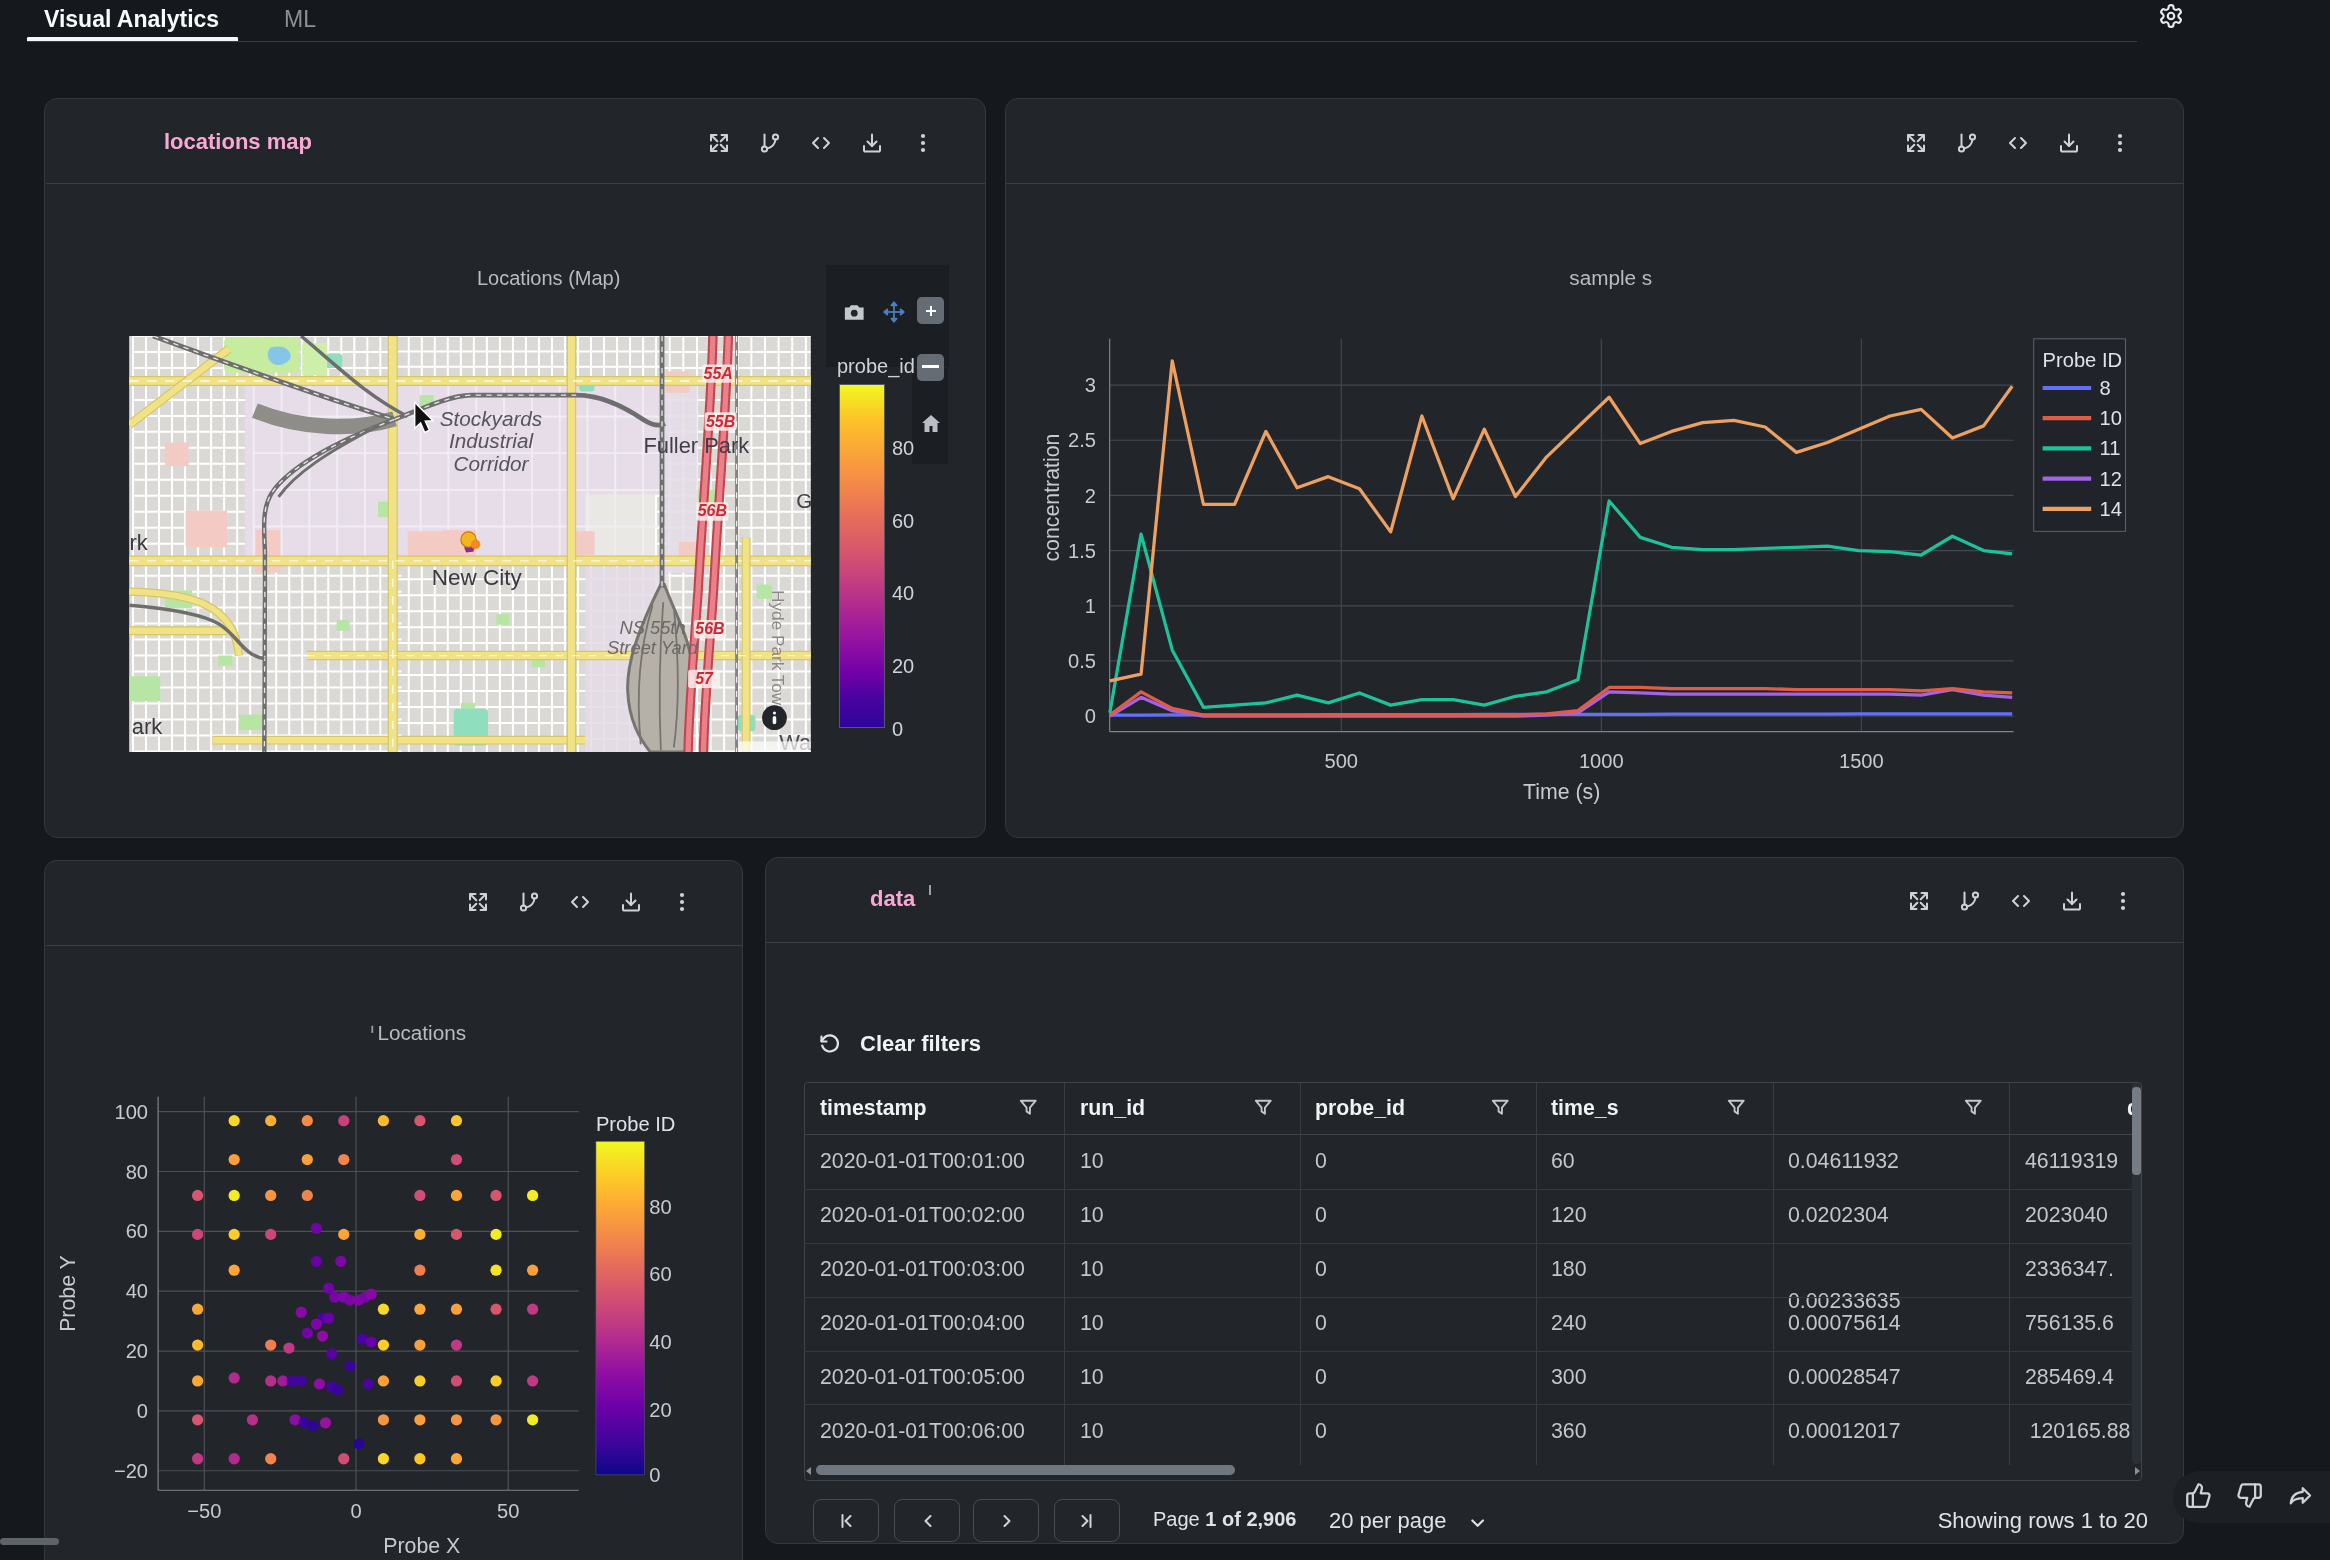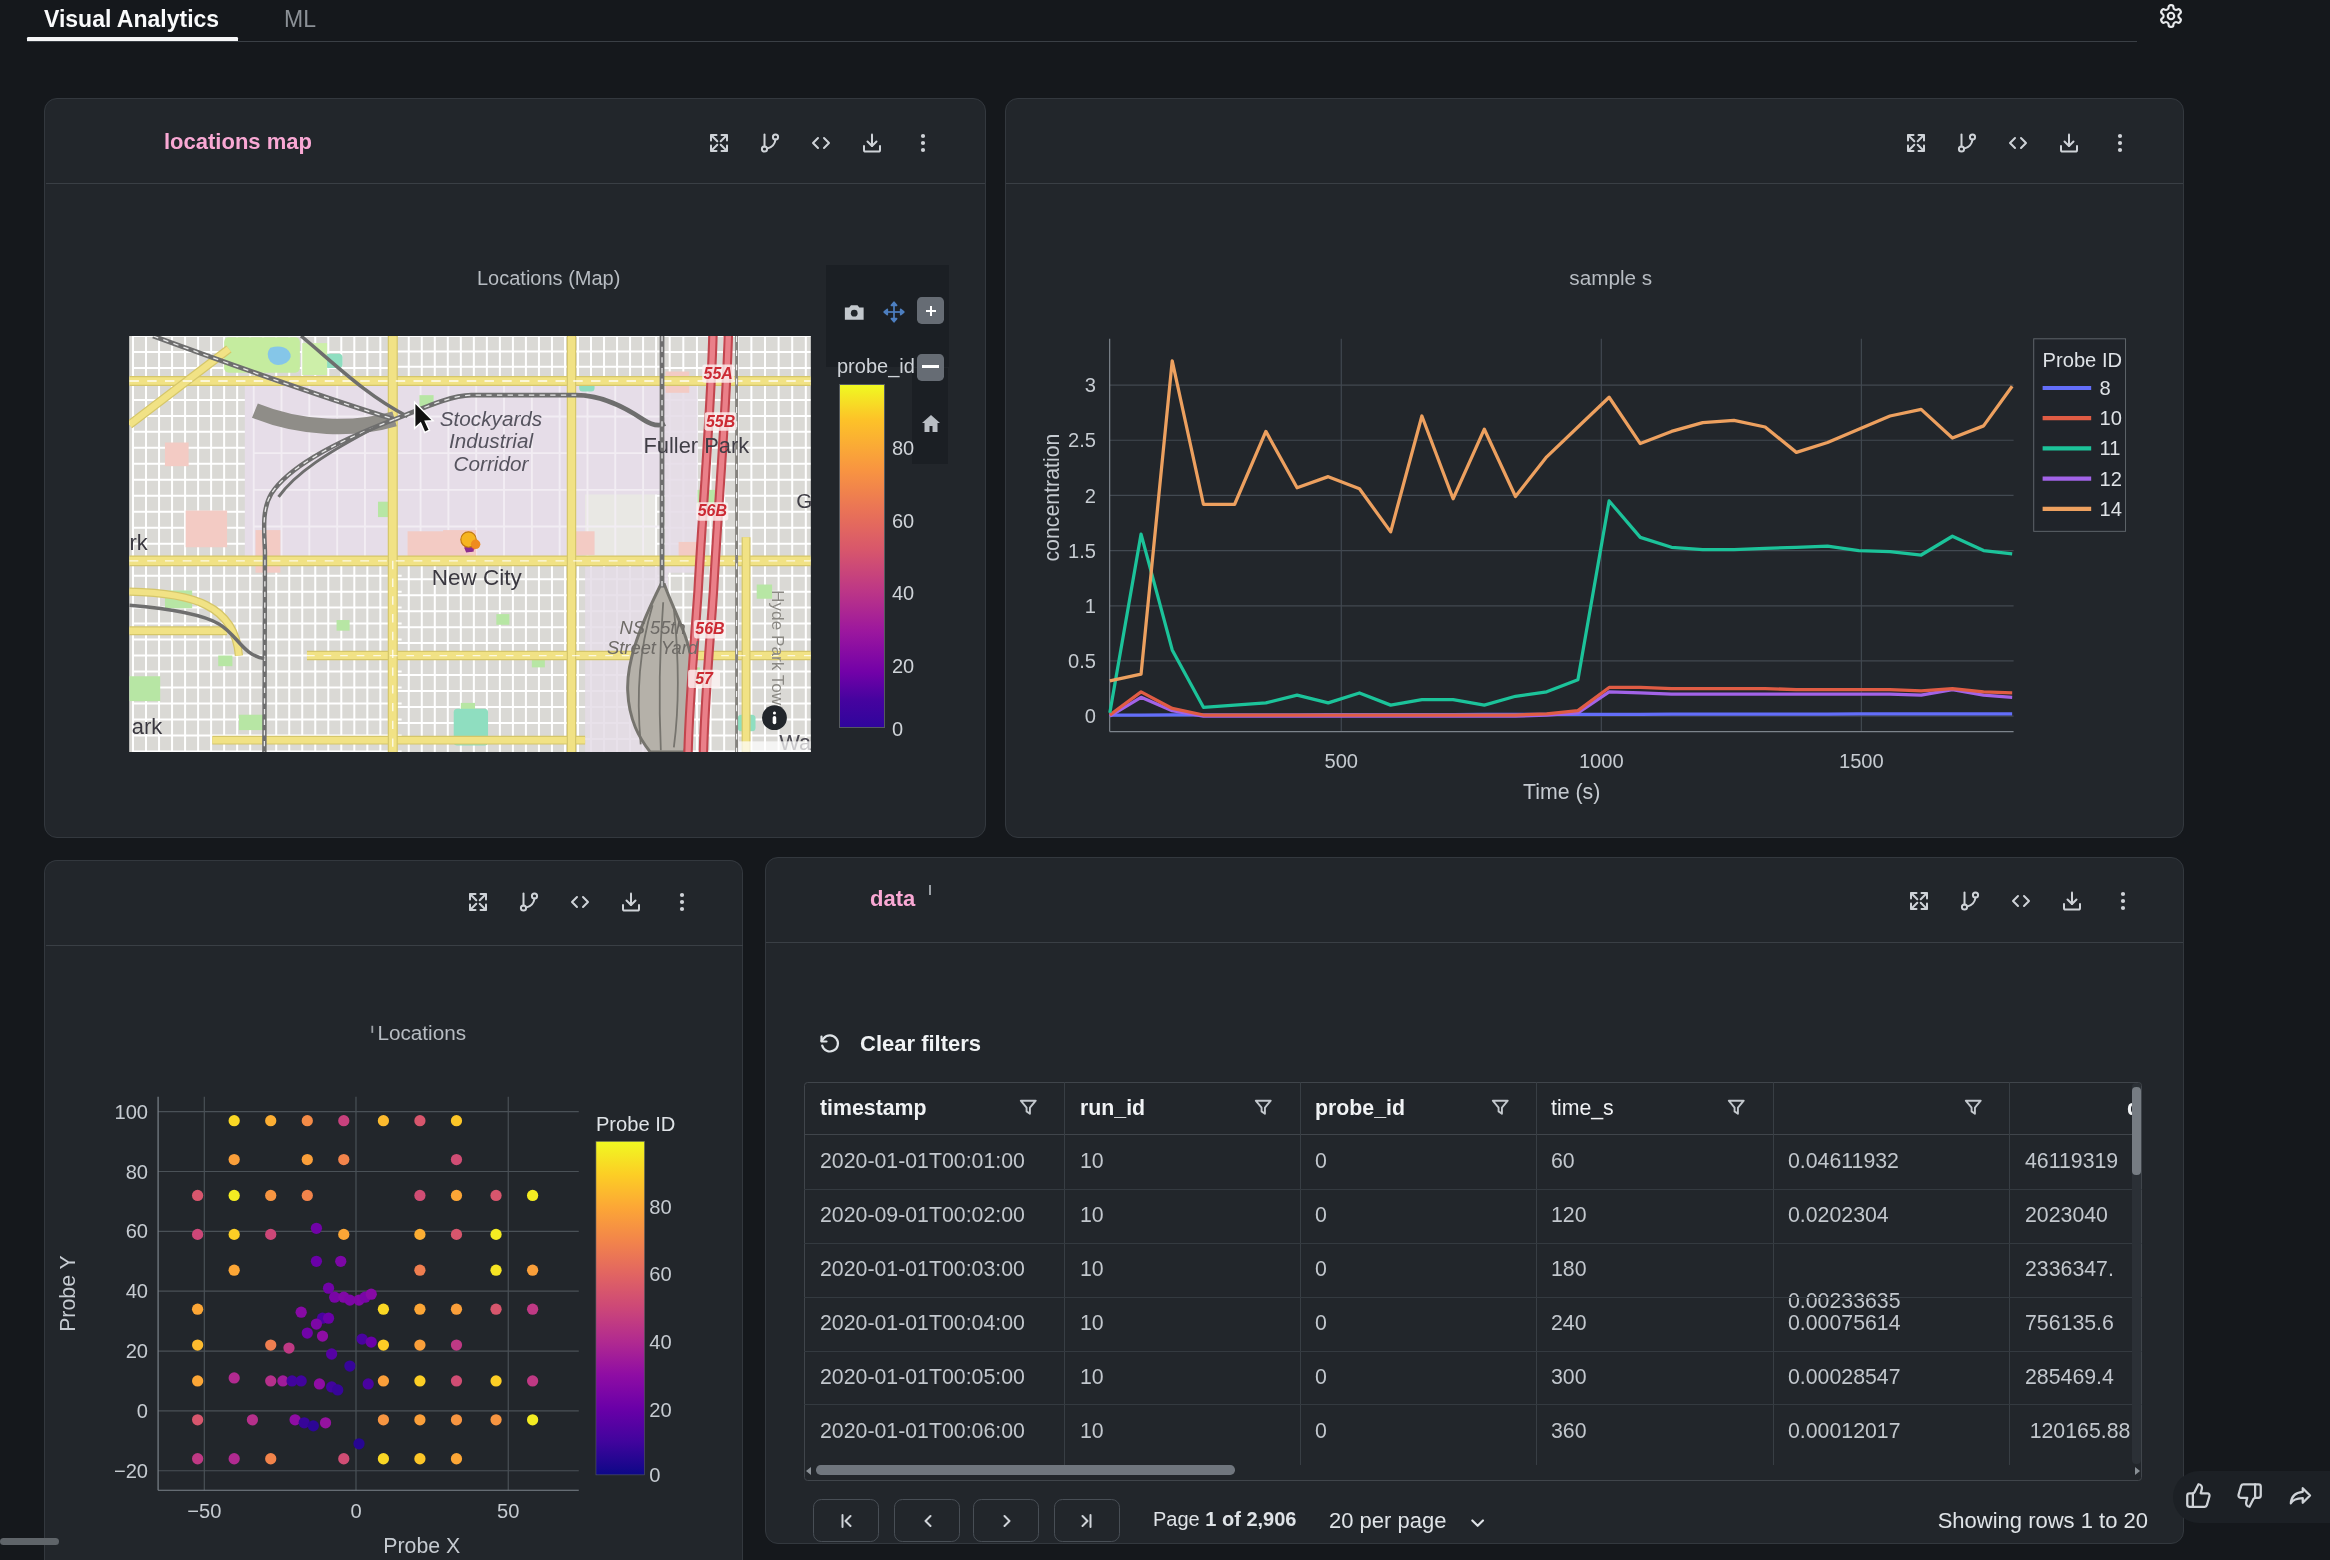--- a/index.html
+++ b/index.html
@@ -704,21 +704,21 @@
         <path d="M4 5 h16 l-6.2 7.4 V19 l-3.6 -2.6 V12.4z"></path>
       </svg></div>
     <div class="abs" style="left:1080px;top:1096px;font-size:21.3px;font-weight:bold;color:#f0f2f4;">run_id</div>
     <div class="abs" style="left:1252px;top:1096px;"><svg width="22.5" height="22.5" viewBox="0 0 24 24" fill="none" stroke="#c3c8cd" stroke-width="2" stroke-linejoin="round">
         <path d="M4 5 h16 l-6.2 7.4 V19 l-3.6 -2.6 V12.4z"></path>
       </svg></div>
     <div class="abs" style="left:1315px;top:1096px;font-size:21.3px;font-weight:bold;color:#f0f2f4;">probe_id</div>
     <div class="abs" style="left:1489px;top:1096px;"><svg width="22.5" height="22.5" viewBox="0 0 24 24" fill="none" stroke="#c3c8cd" stroke-width="2" stroke-linejoin="round">
         <path d="M4 5 h16 l-6.2 7.4 V19 l-3.6 -2.6 V12.4z"></path>
       </svg></div>
-    <div class="abs" style="left:1551px;top:1096px;font-size:21.3px;font-weight:normal;color:#f0f2f4;">time_s</div>
+    <div class="abs" style="left:1551px;top:1096px;font-size:21.3px;font-weight:bold;color:#f0f2f4;">time_s</div>
     <div class="abs" style="left:1725px;top:1096px;"><svg width="22.5" height="22.5" viewBox="0 0 24 24" fill="none" stroke="#c3c8cd" stroke-width="2" stroke-linejoin="round">
         <path d="M4 5 h16 l-6.2 7.4 V19 l-3.6 -2.6 V12.4z"></path>
       </svg></div>
     <div class="abs" style="left:1788px;top:1096px;font-size:21.3px;font-weight:bold;color:#f0f2f4;"></div>
     <div class="abs" style="left:1962px;top:1096px;"><svg width="22.5" height="22.5" viewBox="0 0 24 24" fill="none" stroke="#c3c8cd" stroke-width="2" stroke-linejoin="round">
         <path d="M4 5 h16 l-6.2 7.4 V19 l-3.6 -2.6 V12.4z"></path>
       </svg></div>
     <div class="abs" style="left:2025px;top:1096px;font-size:21.3px;font-weight:bold;color:#f0f2f4;"></div>
     <div class="abs" style="left:804px;top:1134px;width:1338px;height:1.2px;background:#40454b;"></div>
     <div class="abs" style="left:1064px;top:1082px;width:1.2px;height:383px;background:#383e44;"></div>
@@ -726,21 +726,21 @@
     <div class="abs" style="left:1536px;top:1082px;width:1.2px;height:383px;background:#383e44;"></div>
     <div class="abs" style="left:1773px;top:1082px;width:1.2px;height:383px;background:#383e44;"></div>
     <div class="abs" style="left:2009px;top:1082px;width:1.2px;height:383px;background:#383e44;"></div>
     <div class="abs" style="left:820px;top:1149px;width:236px;font-size:21.3px;color:#c2c7cd;white-space:nowrap;overflow:hidden;">2020-01-01T00:01:00</div>
     <div class="abs" style="left:1080px;top:1149px;width:211px;font-size:21.3px;color:#c2c7cd;white-space:nowrap;overflow:hidden;">10</div>
     <div class="abs" style="left:1315px;top:1149px;width:213px;font-size:21.3px;color:#c2c7cd;white-space:nowrap;overflow:hidden;">0</div>
     <div class="abs" style="left:1551px;top:1149px;width:213px;font-size:21.3px;color:#c2c7cd;white-space:nowrap;overflow:hidden;">60</div>
     <div class="abs" style="left:1788px;top:1149px;width:213px;font-size:21.3px;color:#c2c7cd;white-space:nowrap;overflow:hidden;">0.04611932</div>
     <div class="abs" style="left:2025px;top:1149px;width:110px;font-size:21.3px;color:#c2c7cd;white-space:nowrap;overflow:hidden;">46119319</div>
     <div class="abs" style="left:804px;top:1189px;width:1338px;height:1.2px;background:#343a40;"></div>
-    <div class="abs" style="left:820px;top:1203px;width:236px;font-size:21.3px;color:#c2c7cd;white-space:nowrap;overflow:hidden;">2020-09-01T00:02:00</div>
+    <div class="abs" style="left:820px;top:1203px;width:236px;font-size:21.3px;color:#c2c7cd;white-space:nowrap;overflow:hidden;">2020-01-01T00:02:00</div>
     <div class="abs" style="left:1080px;top:1203px;width:211px;font-size:21.3px;color:#c2c7cd;white-space:nowrap;overflow:hidden;">10</div>
     <div class="abs" style="left:1315px;top:1203px;width:213px;font-size:21.3px;color:#c2c7cd;white-space:nowrap;overflow:hidden;">0</div>
     <div class="abs" style="left:1551px;top:1203px;width:213px;font-size:21.3px;color:#c2c7cd;white-space:nowrap;overflow:hidden;">120</div>
     <div class="abs" style="left:1788px;top:1203px;width:213px;font-size:21.3px;color:#c2c7cd;white-space:nowrap;overflow:hidden;">0.0202304</div>
     <div class="abs" style="left:2025px;top:1203px;width:110px;font-size:21.3px;color:#c2c7cd;white-space:nowrap;overflow:hidden;">2023040</div>
     <div class="abs" style="left:804px;top:1243px;width:1338px;height:1.2px;background:#343a40;"></div>
     <div class="abs" style="left:820px;top:1257px;width:236px;font-size:21.3px;color:#c2c7cd;white-space:nowrap;overflow:hidden;">2020-01-01T00:03:00</div>
     <div class="abs" style="left:1080px;top:1257px;width:211px;font-size:21.3px;color:#c2c7cd;white-space:nowrap;overflow:hidden;">10</div>
     <div class="abs" style="left:1315px;top:1257px;width:213px;font-size:21.3px;color:#c2c7cd;white-space:nowrap;overflow:hidden;">0</div>
     <div class="abs" style="left:1551px;top:1257px;width:213px;font-size:21.3px;color:#c2c7cd;white-space:nowrap;overflow:hidden;">180</div>

